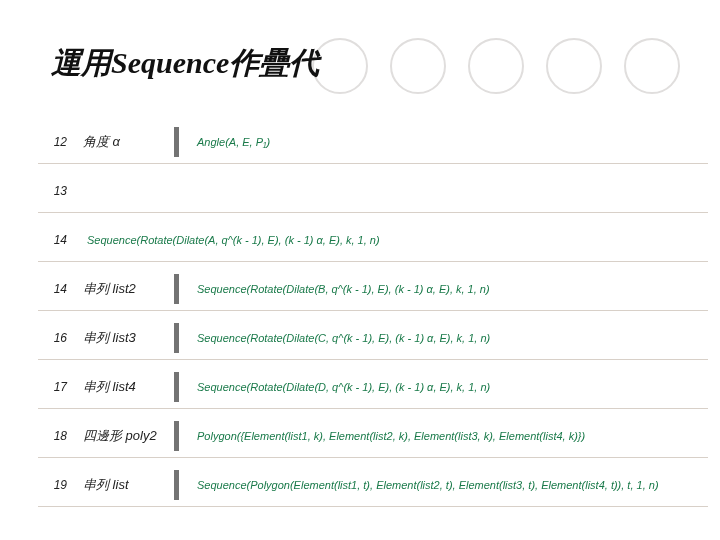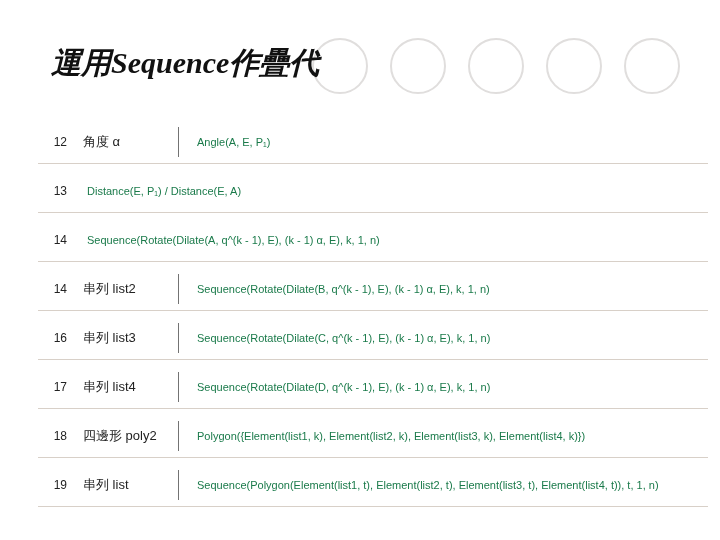--- a/index.html
+++ b/index.html
@@ -33,40 +33,41 @@
     font-style: italic;
     color: #111;
     font-family: "Kaiti", "DFKai-SB", serif;
   }
   .table {
     position: absolute;
     top: 100px;
     left: 18px;
     width: 680px;
     font-size: 13px;
+    font-style: italic;
   }
   .row {
     display: flex;
     border-bottom: 1px solid #d8d0c8;
     min-height: 44px;
     align-items: center;
   }
   .cell-num {
     width: 26px;
     padding: 6px 2px;
     color: #222;
     text-align: right;
     font-size: 12px;
   }
   .cell-label {
     width: 100px;
     padding: 6px 4px;
     color: #222;
     font-size: 13px;
-    border-right: 1px solid #737373;
+    border-right: 5px solid #737373;
   }
   .cell-formula {
     flex: 1;
     padding: 6px 8px;
     color: #1a7a4a;
     font-size: 11px;
   }
 </style>
 </head>
 <body>
@@ -82,21 +83,20 @@
 <div class="title">運用Sequence作疊代</div>
 
 <div class="table">
   <div class="row">
     <div class="cell-num">12</div>
     <div class="cell-label">角度 α</div>
     <div class="cell-formula">Angle(A, E, P₁)</div>
   </div>
   <div class="row">
     <div class="cell-num">13</div>
-    <div class="cell-formula">Distance(E, P₁) / Distance(E, A)</div>
   </div>
   <div class="row">
     <div class="cell-num">14</div>
     <div class="cell-formula">Sequence(Rotate(Dilate(A, q^(k - 1), E), (k - 1) α, E), k, 1, n)</div>
   </div>
   <div class="row">
     <div class="cell-num">14</div>
     <div class="cell-label">串列 list2</div>
     <div class="cell-formula">Sequence(Rotate(Dilate(B, q^(k - 1), E), (k - 1) α, E), k, 1, n)</div>
   </div>

